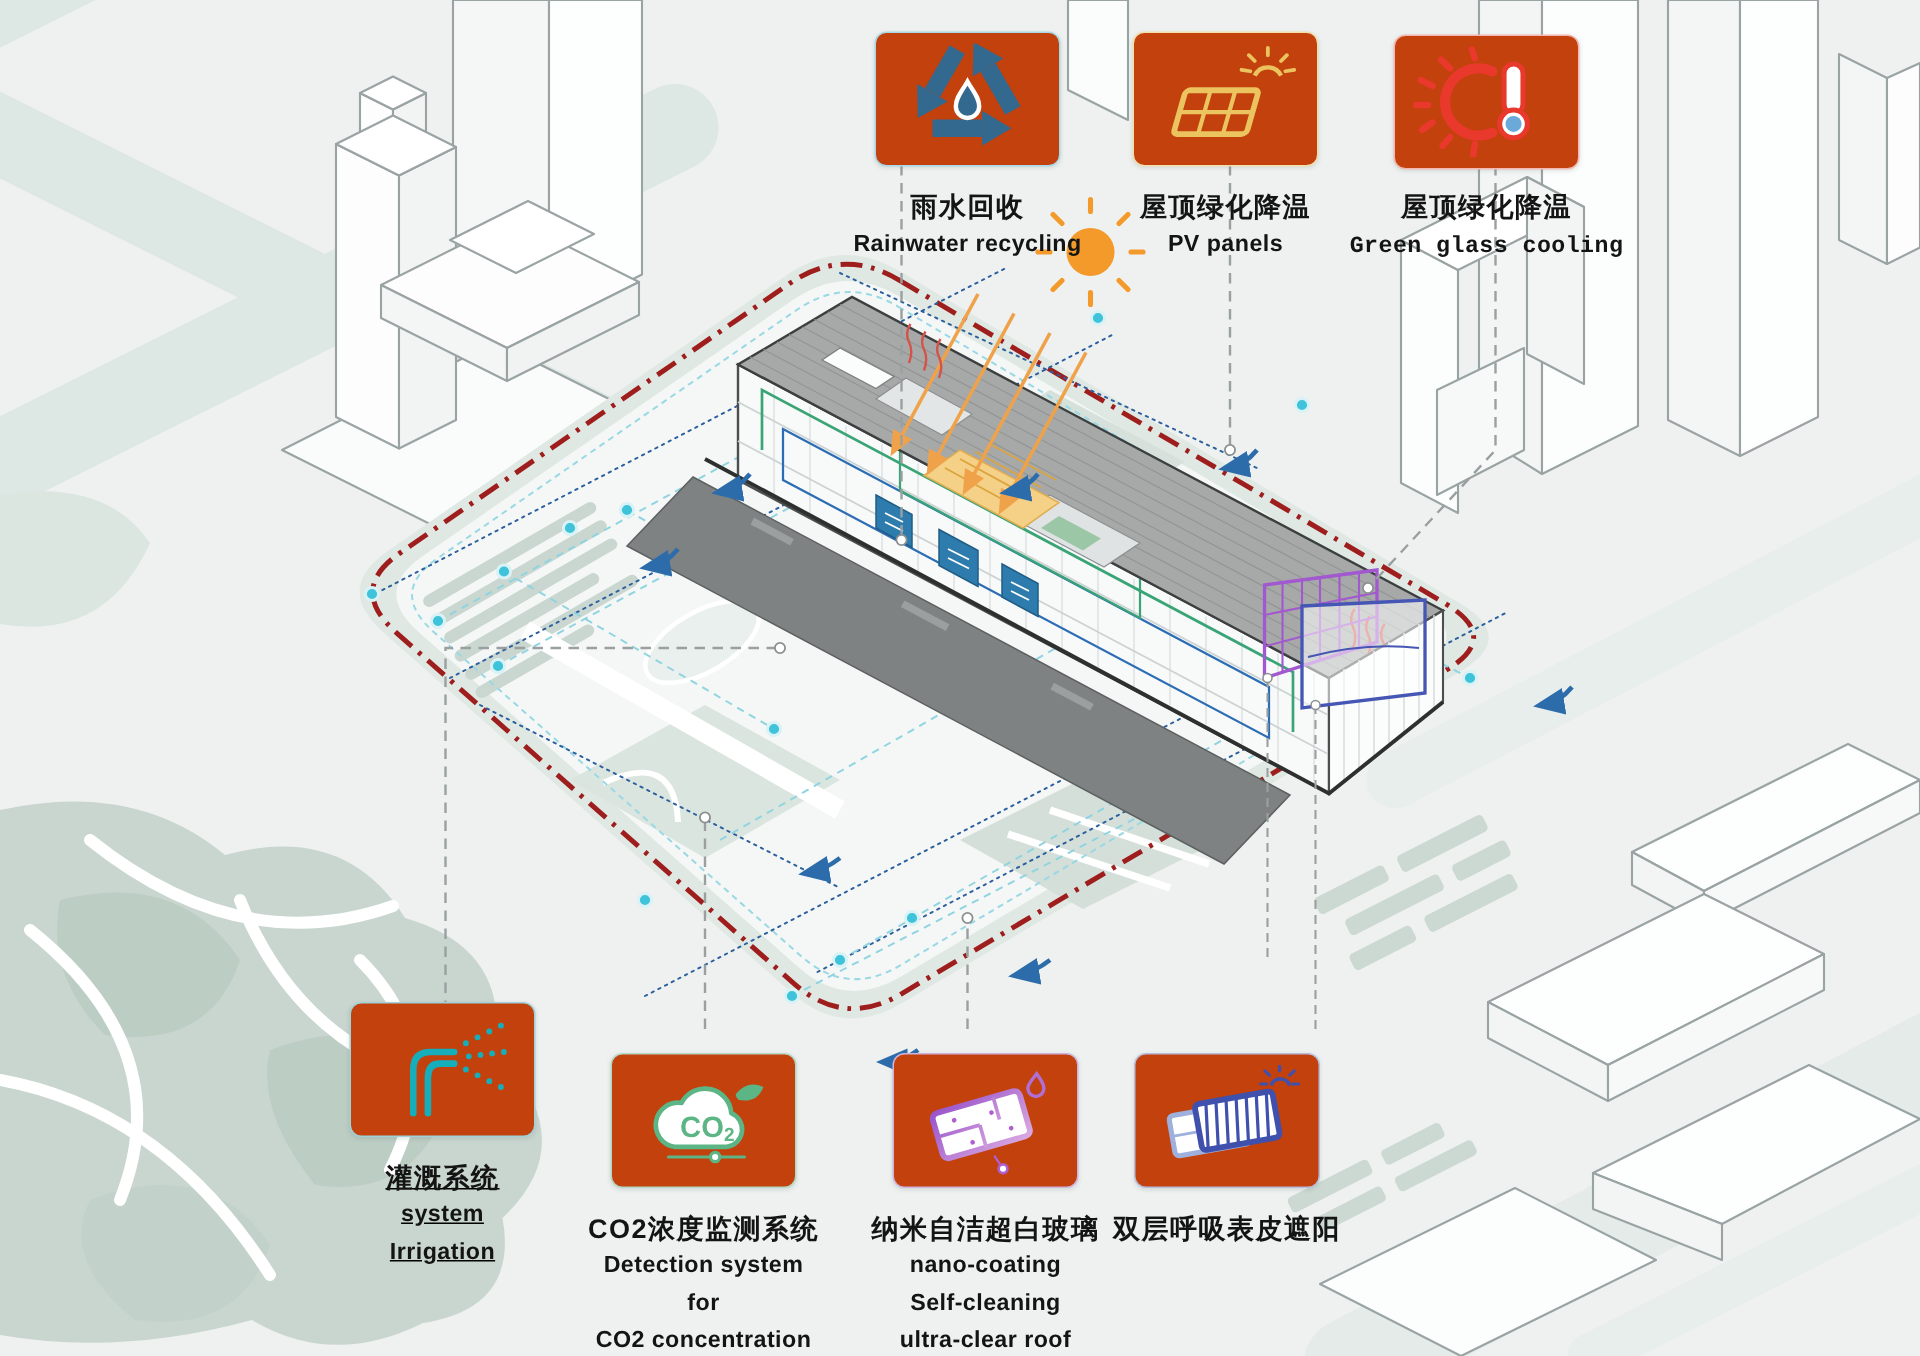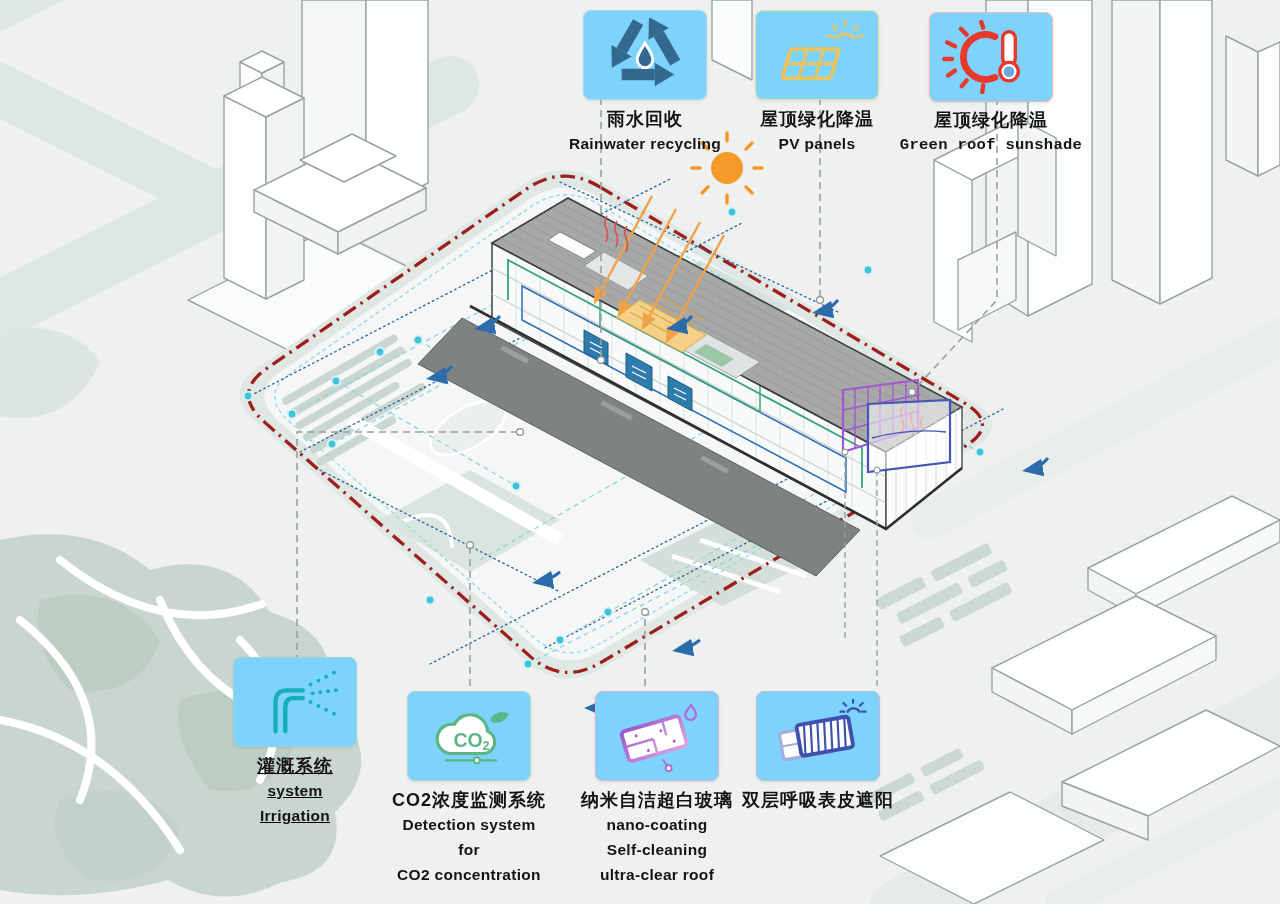--- a/index.html
+++ b/index.html
@@ -1,20 +1,20 @@
 <!DOCTYPE html>
 <html><head>
 <meta charset="utf-8">
 <style>
   html,body{margin:0;padding:0;}
   body{width:1280px;height:904px;overflow:hidden;font-family:"Liberation Sans","DejaVu Sans",sans-serif;background:#edf1f0;}
   #stage{position:relative;width:1280px;height:904px;}
   #scene{position:absolute;left:0;top:0;z-index:1;}
   .callout{position:absolute;width:210px;text-align:center;z-index:3;}
-  .icon-box{width:122px;height:88px;margin:4px auto;background:#7dd3fc;border:1.6px solid #cccccc;
+  .icon-box{width:122px;height:88px;margin:15px auto;background:#c2410c;border:1.6px solid #cccccc;
     border-radius:8px;display:flex;align-items:center;justify-content:center;
     box-shadow:0 1px 3px rgba(90,110,105,.18);}
   .icon-box svg{display:block;}
   .zh{margin-top:7px;font-size:18px;font-weight:bold;color:#141414;letter-spacing:1px;line-height:24px;}
   .en{font-size:15.5px;font-weight:bold;color:#141414;line-height:25px;letter-spacing:.3px;}
   .b-rain{border-color:#a9d9e8;} .b-pv{border-color:#f2dfae;} .b-roof{border-color:#f2b8b1;}
   .b-irr{border-color:#9ed3da;} .b-co2{border-color:#b2d9c3;} .b-glass{border-color:#cfb4de;} .b-fac{border-color:#b7bedd;}
 </style>
 </head>
 <body>
@@ -363,21 +363,21 @@
       <g stroke="#e8392c" stroke-width="4.5" stroke-linecap="round">
         <path d="M42,8 L40,2 M25,15 L19,9 M13,27 L5,23 M10,40 L2,40 M13,52 L6,57 M25,62 L20,68 M42,67 L41,74"></path>
       </g>
       <rect x="62" y="12" width="13" height="34" rx="6.5" fill="#ffffff" stroke="#e8392c" stroke-width="3.5"></rect>
       <circle cx="68.5" cy="53" r="9.5" fill="#ffffff" stroke="#e8392c" stroke-width="3.5"></circle>
       <circle cx="68.5" cy="53" r="5.5" fill="#6aa9d8"></circle>
     </svg>
   </div>
   <div class="zh">屋顶绿化降温</div>
   <div class="en">
-        <div>Green roof sunshade</div>
+        <div>Green glass cooling</div>
       </div>
 </div>
 
 <div class="callout" style="left:190px;top:653px;text-decoration:underline;">
   <div class="icon-box b-irr">
     <svg width="100" height="74" viewBox="0 0 100 76">
       <g stroke="#17aebc" stroke-width="4.5" fill="none" stroke-linecap="round" stroke-linejoin="round">
         <path d="M30,68 V38 Q30,26 42,26 H58"></path>
         <path d="M40,68 V44 Q40,34 48,34 H58"></path>
       </g>

